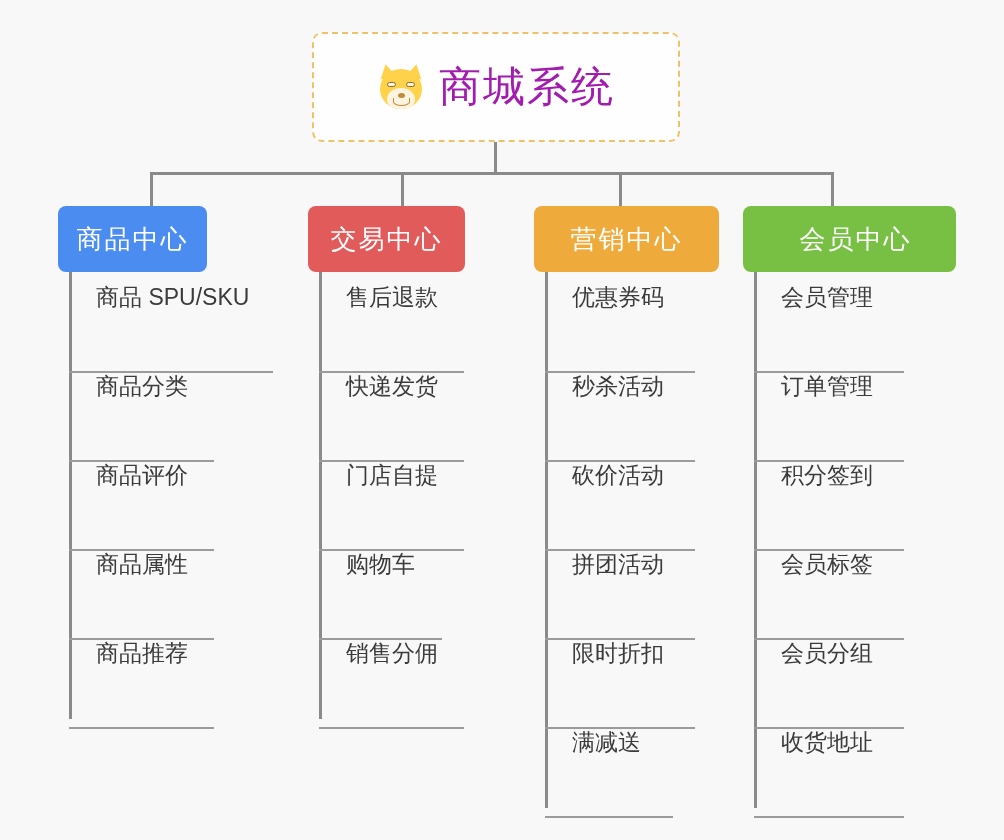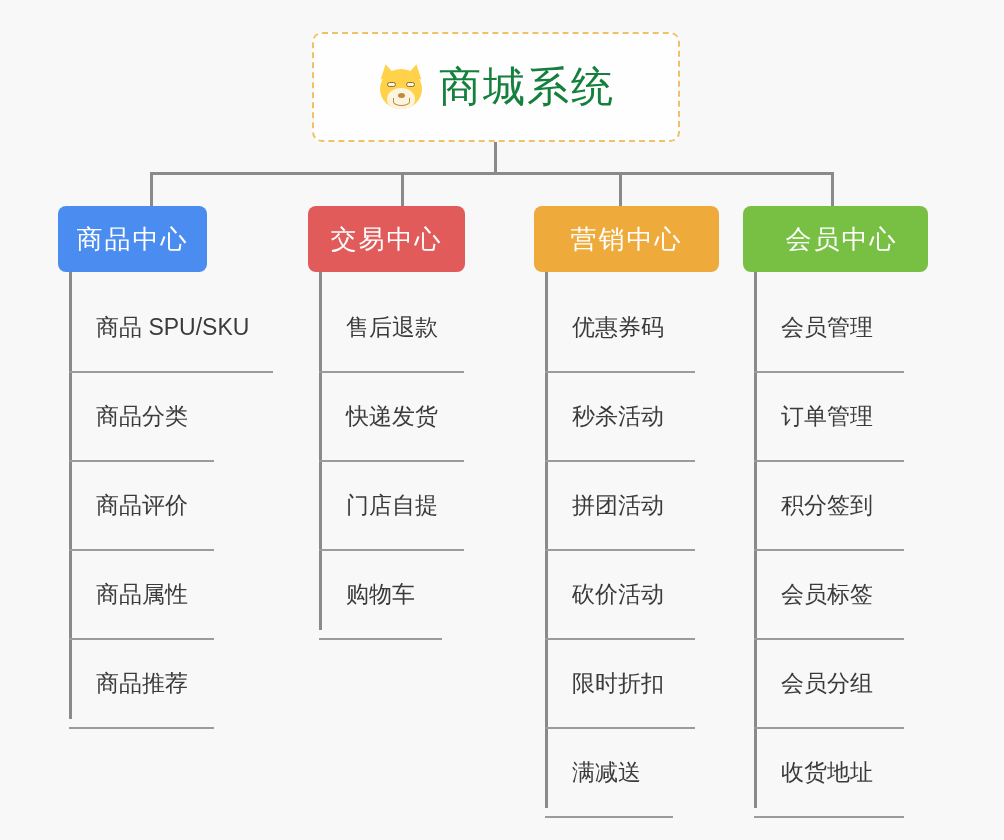--- a/index.html
+++ b/index.html
@@ -35,21 +35,21 @@
     gap: 14px;
   }
   .root-emoji {
     width: 48px;
     height: 48px;
     position: relative;
     flex: none;
   }
   .root-title {
     font-size: 42px;
-    color: #15803d;
+    color: #a21caf;
     letter-spacing: 2px;
     line-height: 1;
     white-space: nowrap;
   }
 
   
   .dog { position: absolute; inset: 0; }
   .dog .ear {
     position: absolute;
     top: 1px;
@@ -135,21 +135,21 @@
     left: 11px;
     top: 0;
     bottom: 10px;
     width: 3px;
     background: #8a8a8a;
   }
   .leaf {
     position: relative;
     height: 89px;
     display: flex;
-    align-items: center;
+    align-items: flex-start;
     padding-left: 38px;
     padding-bottom: 2px;
   }
   .leaf-label {
     font-size: 23px;
     color: #3b3b3b;
     white-space: nowrap;
     line-height: 1.15;
   }
   .leaf-rule {
@@ -162,21 +162,21 @@
 
   
   #col-0 { left: 58px;  width: 250px; }
   #col-1 { left: 308px; width: 215px; }
   #col-2 { left: 534px; width: 215px; }
   #col-3 { left: 743px; width: 215px; }
 
   #col-0 .cat-header { width: 149px; }
   #col-1 .cat-header { width: 157px; }
   #col-2 .cat-header { width: 185px; }
-  #col-3 .cat-header { width: 185px; padding-left: 12px; }
+  #col-3 .cat-header { width: 213px; padding-left: 12px; }
 </style>
 </head>
 <body>
 
 <div id="canvas">
 
   <div class="root-node">
     <span class="root-emoji">
       <span class="dog">
         <span class="ear l"></span>
@@ -244,43 +244,47 @@
         <span class="leaf-rule" style="width:145px"></span>
       </div>
       <div class="leaf">
         <span class="leaf-label">门店自提</span>
         <span class="leaf-rule" style="width:145px"></span>
       </div>
       <div class="leaf">
         <span class="leaf-label">购物车</span>
         <span class="leaf-rule" style="width:123px"></span>
       </div>
+      <div class="leaf">
+        <span class="leaf-label">销售分佣</span>
+        <span class="leaf-rule" style="width:145px"></span>
+      </div>
     </div>
   </div>
 
   <div class="column" id="col-2">
     <div class="cat-header" style="background:#eeab3b">
       <span>营销中心</span>
     </div>
     <div class="leaf-list">
       <div class="trunk"></div>
       <div class="leaf">
         <span class="leaf-label">优惠券码</span>
         <span class="leaf-rule" style="width:150px"></span>
       </div>
       <div class="leaf">
         <span class="leaf-label">秒杀活动</span>
         <span class="leaf-rule" style="width:150px"></span>
       </div>
       <div class="leaf">
+        <span class="leaf-label">砍价活动</span>
+        <span class="leaf-rule" style="width:150px"></span>
+      </div>
+      <div class="leaf">
         <span class="leaf-label">拼团活动</span>
-        <span class="leaf-rule" style="width:150px"></span>
-      </div>
-      <div class="leaf">
-        <span class="leaf-label">砍价活动</span>
         <span class="leaf-rule" style="width:150px"></span>
       </div>
       <div class="leaf">
         <span class="leaf-label">限时折扣</span>
         <span class="leaf-rule" style="width:150px"></span>
       </div>
       <div class="leaf">
         <span class="leaf-label">满减送</span>
         <span class="leaf-rule" style="width:128px"></span>
       </div>

